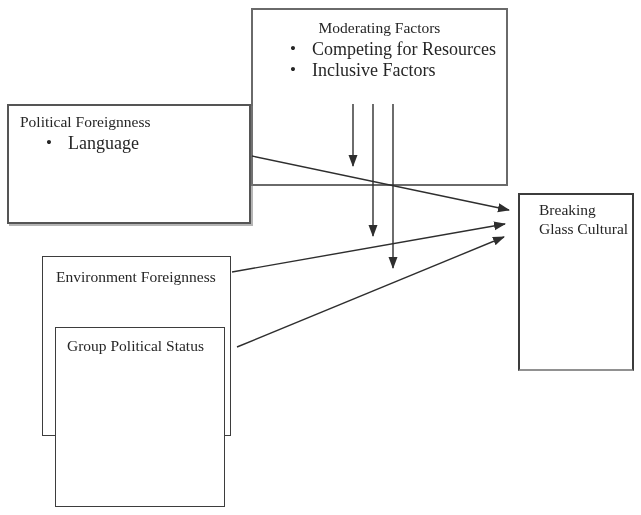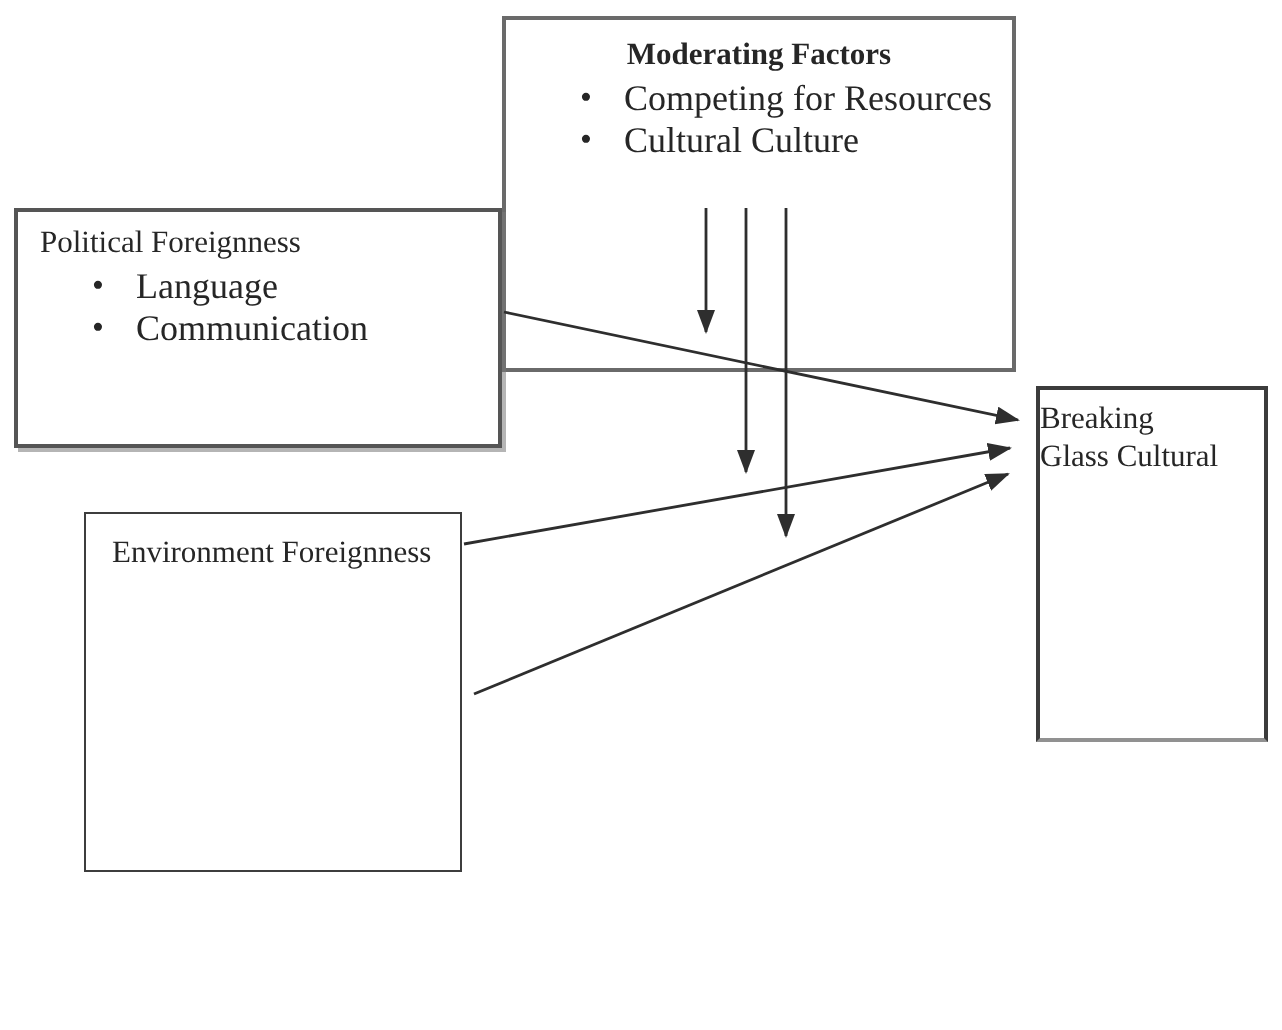--- a/index.html
+++ b/index.html
@@ -43,21 +43,21 @@
     left: -22px;
     font-size: 17px;
   }
 
   
   #moderating-box {
     left: 251px; top: 8px; width: 257px; height: 178px;
     border: 2px solid #6a6a6a;
     padding-top: 8px;
   }
-  #moderating-box .box-title { text-align: center; font-weight: bold; }
+  #moderating-box .box-title { text-align: center; }
 
   
   #perceived-box {
     left: 7px; top: 104px; width: 244px; height: 120px;
     border: 2px solid #555555;
     box-shadow: 2px 2px 0 rgba(120,120,120,0.55);
     padding-top: 6px;
   }
   #perceived-box .box-title { padding-left: 11px; }
 
@@ -74,21 +74,21 @@
     border: 1.5px solid #3d3d3d;
     padding: 8px 0 0 11px;
     z-index: 2;
   }
 
   
   #outcome-box {
     left: 518px; top: 193px; width: 116px; height: 178px;
     border: 2px solid #3c3c3c;
     border-bottom-color: #919191;
-    padding: 5px 0 0 0;
+    padding: 5px 0 0 19px;
   }
   #outcome-box .box-title { line-height: 19px; }
 
   
   #arrows-overlay {
     position: absolute;
     left: 0; top: 0;
     width: 641px;
     height: 515px;
     z-index: 5;
@@ -97,36 +97,38 @@
 </style>
 </head>
 <body>
 
 <div id="canvas">
 
   <div class="box" id="moderating-box">
     <div class="box-title">Moderating Factors</div>
     <ul class="bullets">
       <li>Competing for Resources</li>
-      <li>Cultural Culture</li>
+      <li>Inclusive Factors</li>
     </ul>
   </div>
 
   <div class="box" id="perceived-box">
     <div class="box-title">Political Foreignness</div>
     <ul class="bullets">
       <li>Language</li>
-      <li>Communication</li>
     </ul>
   </div>
 
   <div class="box" id="internalized-box">
     <div class="box-title">Environment Foreignness</div>
   </div>
 
+  <div class="box" id="group-box">
+    <div class="box-title">Group Political Status</div>
+  </div>
 
   <div class="box" id="outcome-box">
     <div class="box-title">
       <span style="display:block">Breaking</span>
       <span style="display:block">Glass Cultural</span>
     </div>
   </div>
 
   <svg id="arrows-overlay" viewBox="0 0 641 515" xmlns="http://www.w3.org/2000/svg">
     <defs>

